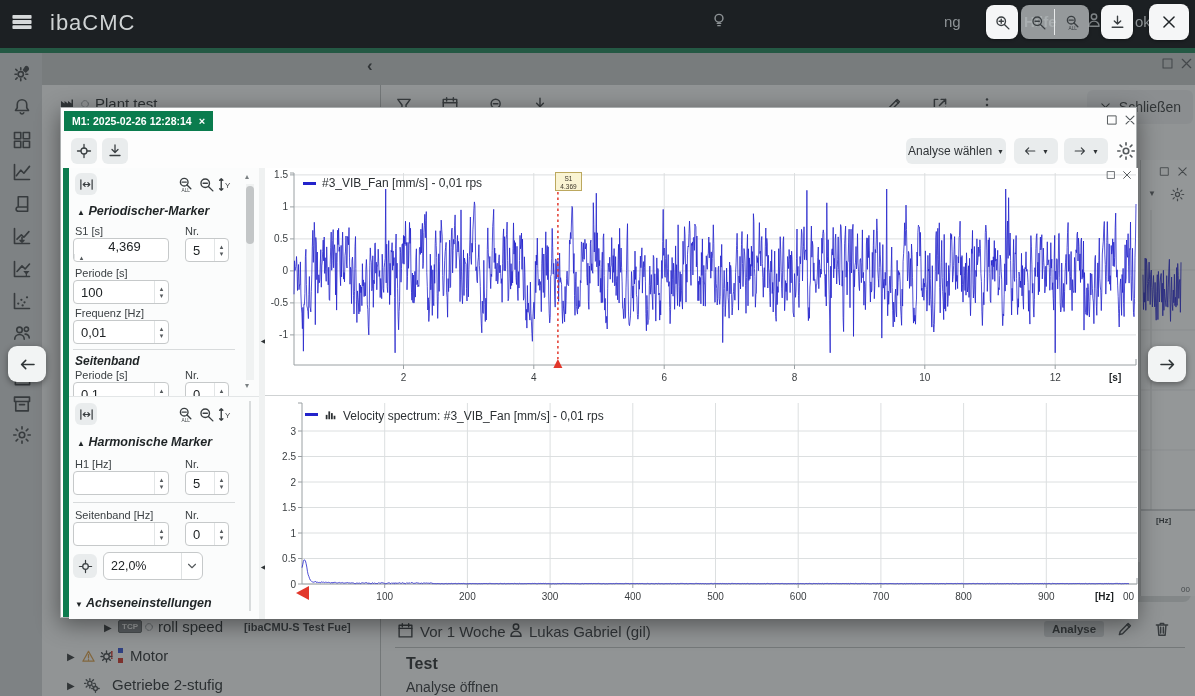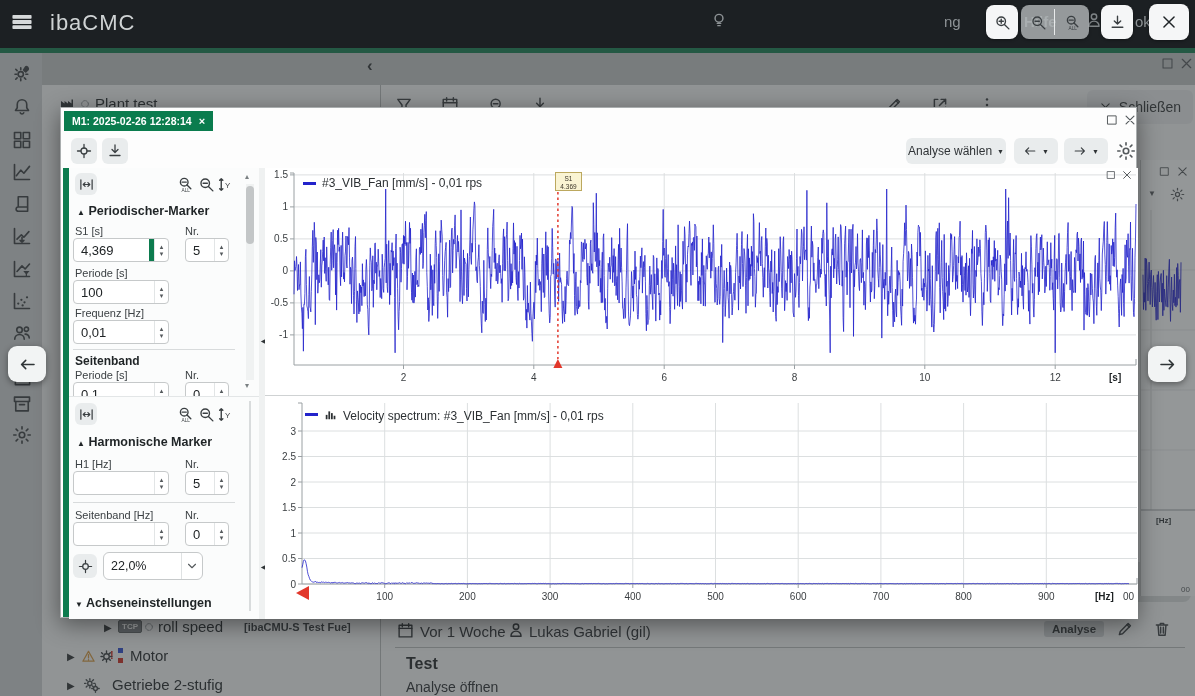--- a/index.html
+++ b/index.html
@@ -29,21 +29,21 @@
   .tcp{background:#787d80;color:#fff;font-size:8px;font-weight:bold;padding:1px 3px;border-radius:2px;border:1px solid #5c6163;}
   .caret{font-size:10px;color:#2e3234;}
   .badge{background:#caced0;border-radius:3px;font-size:11.5px;font-weight:bold;color:#2e3234;padding:2px 8px;}
   
   .dim{left:0;top:48px;width:1195px;height:648px;background:rgba(52,56,58,0.5);z-index:10;}
   
   .modal{left:60px;top:107px;width:1077px;height:511px;background:#fdfdfd;z-index:20;box-shadow:0 6px 22px rgba(0,0,0,.45);border:1px solid #a9adae;}
   .mtab{left:3px;top:3px;height:20px;background:#0a7c4e;color:#fff;font-size:10.5px;font-weight:bold;display:flex;align-items:center;gap:7px;padding:0 8px;}
   .mbtn{background:#e9eced;border-radius:6px;display:flex;align-items:center;justify-content:center;gap:5px;font-size:12px;color:#2f3336;}
   .panel{background:#fbfcfc;}
-  .phdr{font-size:12.5px;font-weight:bold;color:#1f2426;}
+  .phdr{font-size:12.5px;font-weight:bold;color:#1f2426;font-style:italic;}
   .plbl{font-size:11px;color:#3c4144;}
   .inp{background:#fff;border:1px solid #c6c9ca;border-radius:4px;display:flex;align-items:center;overflow:hidden;}
   .inp .val{flex:1;font-size:13px;color:#202426;padding-left:7px;}
   .inp .gbar{width:5px;align-self:stretch;background:#0c7b4e;}
   .spin{width:14px;display:flex;flex-direction:column;align-items:center;justify-content:center;line-height:7px;font-size:7px;color:#54595c;border-left:1px solid #e2e5e6;align-self:stretch;}
   .divl{background:#d8dbdc;height:1px;}
   .scrl{color:#7b8083;font-size:8px;line-height:8px;}
   .legend{font-size:12px;color:#2c3033;}
   .mkbox{background:#faf4d3;border:1px solid #bca85e;font-size:6.5px;line-height:8px;color:#3a3428;text-align:center;z-index:3;}
   .flbtn{background:#f2f4f4;border-radius:9px;box-shadow:0 2px 6px rgba(0,0,0,.4);display:flex;align-items:center;justify-content:center;z-index:30;}
@@ -538,21 +538,21 @@
         </span>
       <span class="abs ic" style="left:148px;top:8px;width:17px;height:17px;">
           <svg viewBox="0 0 16 16" fill="none" stroke="currentColor" stroke-width="1.3" stroke-linecap="round" stroke-linejoin="round">
             <path d="M4 2.5v11M4 2.5 2.5 4M4 2.5 5.5 4M4 13.5 2.5 12M4 13.5 5.5 12"></path>
             <text x="7.5" y="11.5" font-size="7.5" fill="currentColor" stroke="none" font-family="Liberation Sans">Y</text>
           </svg>
         </span>
       <div class="abs phdr" style="left:8px;top:36px;"><span style="font-size:8px;">▲</span> <span>Periodischer-Marker</span></div>
       <span class="abs plbl" style="left:6px;top:57px;">S1 [s]</span>
       <span class="abs plbl" style="left:116px;top:57px;">Nr.</span>
-      <div class="abs inp" style="left:4px;top:70px;width:96px;height:24px;">
+      <div class="abs inp" style="left:4px;top:70px;width:96px;height:24px;flex-direction:column;">
           <span class="val">4,369</span>
           <span class="gbar"></span>
           <span class="spin">
             <span>▴</span>
             <span>▾</span>
           </span>
         </div>
       <div class="abs inp" style="left:116px;top:70px;width:44px;height:24px;">
           <span class="val">5</span>
           <span class="spin">

